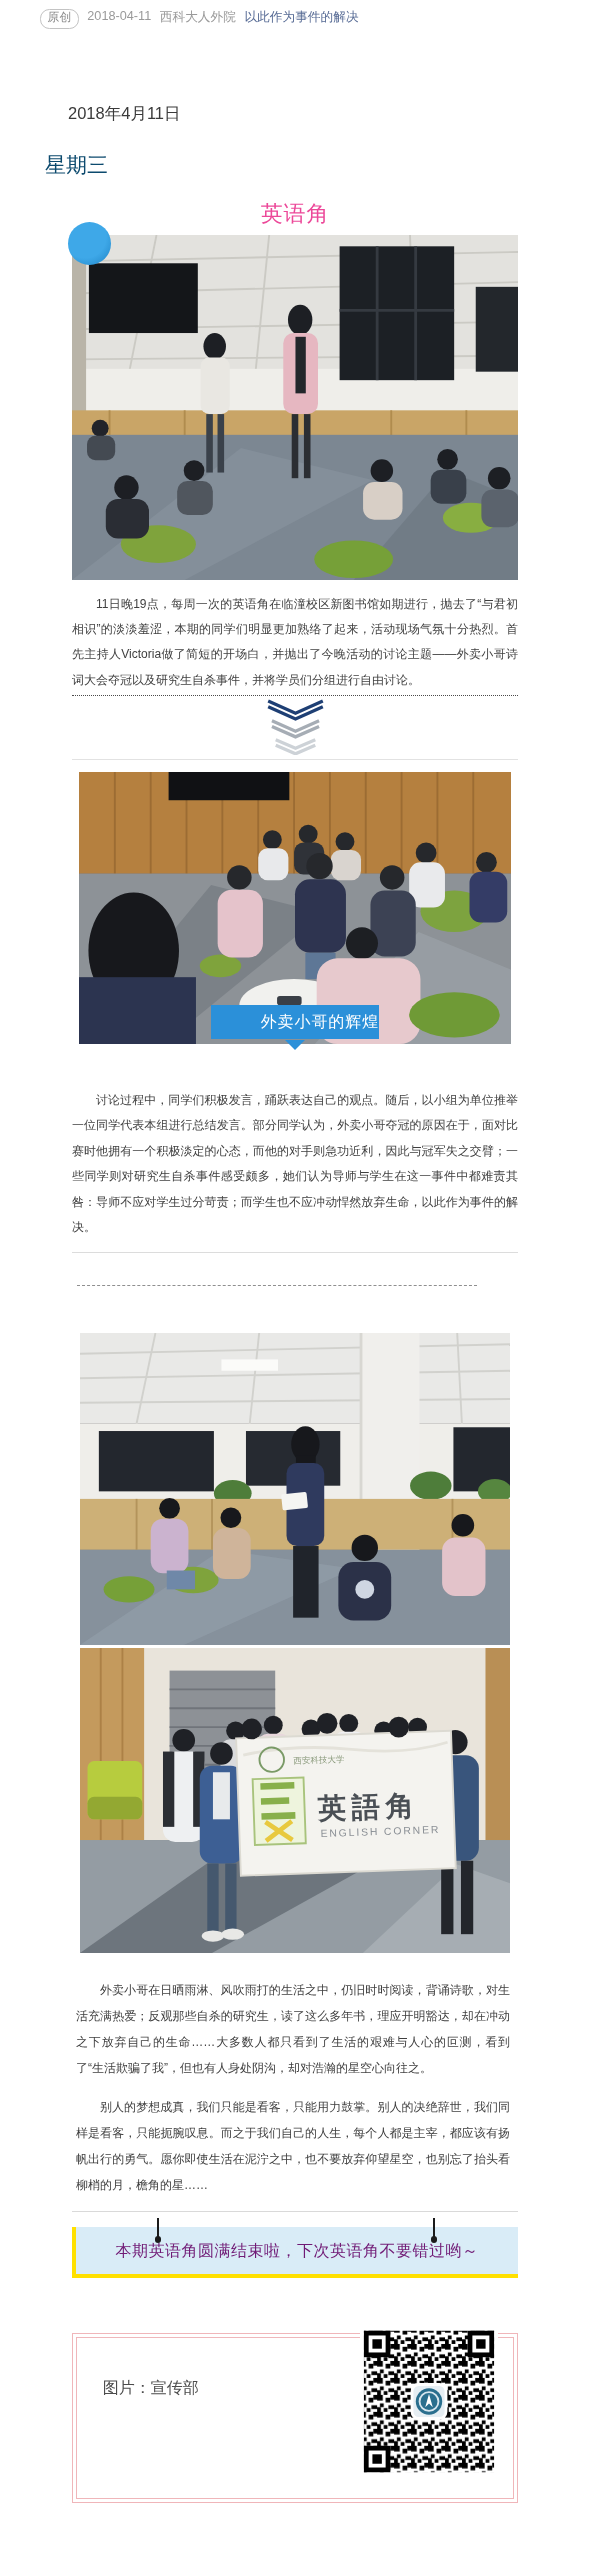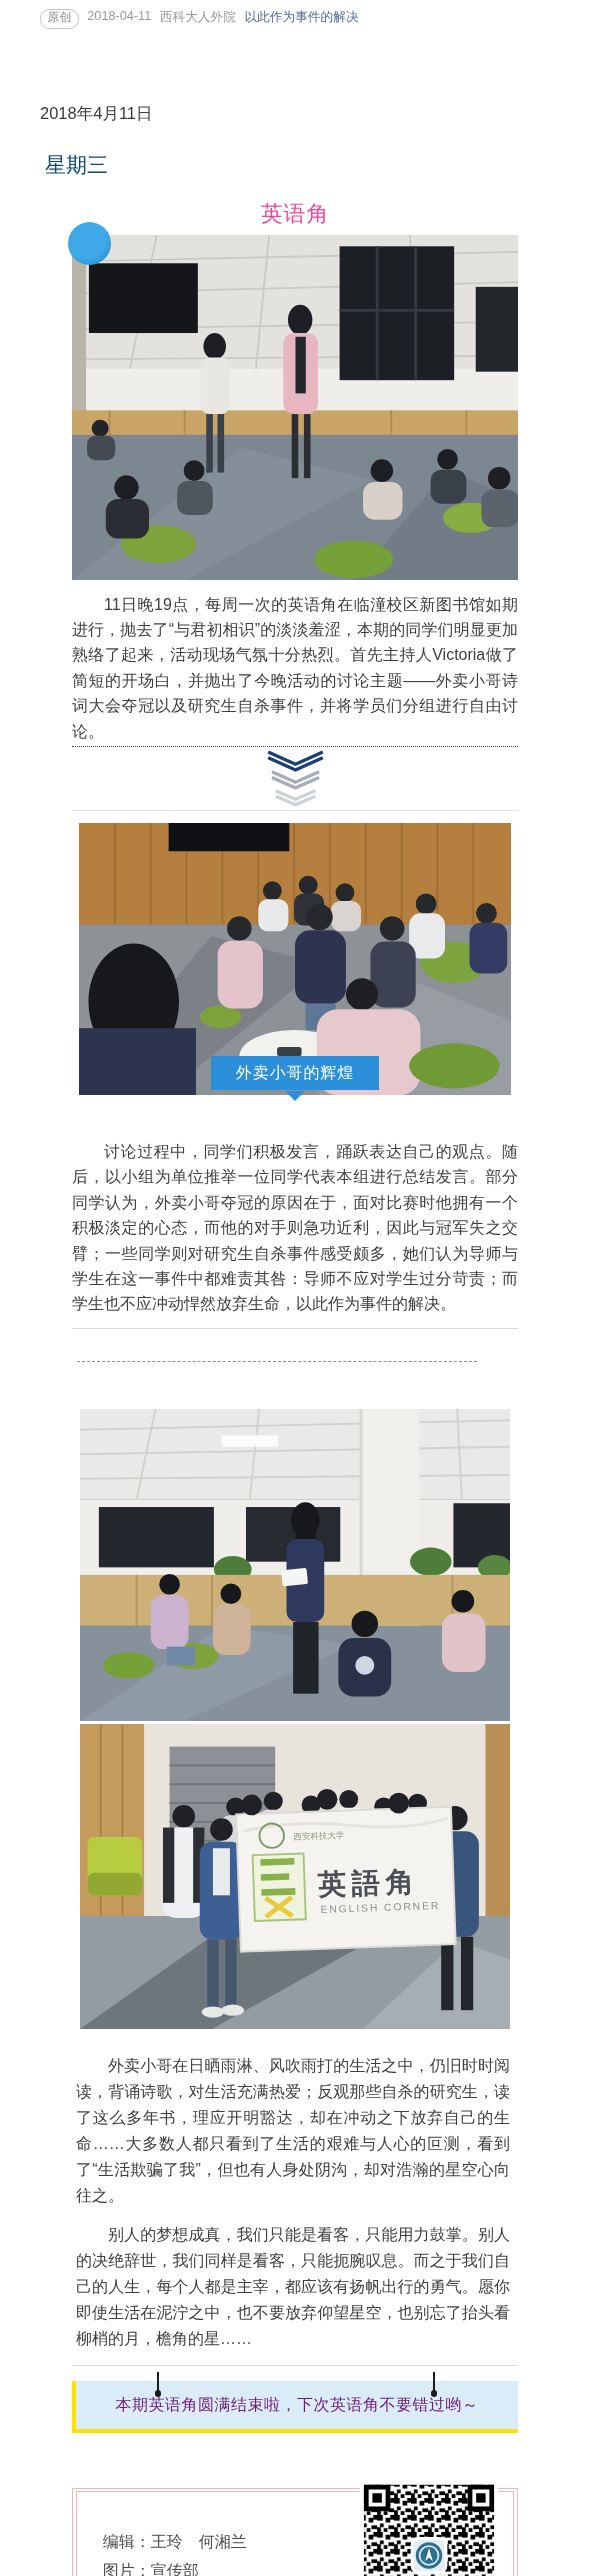--- a/index.html
+++ b/index.html
@@ -7,48 +7,48 @@
   body {
     width:590px; min-height:2576px; margin:0 auto;
     font-family:"Liberation Sans","DejaVu Sans",sans-serif;
     color:#3f3f3f; overflow-x:hidden;
   }
   
   .meta { padding:8.5px 0 0 40px; font-size:12.7px; color:#9a9a9a; display:flex; align-items:flex-start; gap:8.5px; }
   .badge { border:0.9px solid #c3c3c3; border-radius:9.4px; padding:0.9px 6.6px 1.9px; font-size:11.8px; color:#8c8c8c; }
   .meta-link { color:var(--link-blue,#576b95); text-decoration:none; cursor:pointer; }
   
-  .dateline { margin:74px 0 0 40px; font-size:16.5px; color:#3a3a3a; }
+  .dateline { margin:74px 0 0 68px; font-size:16.5px; color:#3a3a3a; }
   .weekday  { margin:25.4px 0 0 45px; font-size:21px; color:#0c4a6e; }
   h1.title  { margin-top:20px; text-align:center; font-size:22px; font-weight:500; color:#ec4899; letter-spacing:0.9px; }
   
   .photo { position:relative; background:#777; }
   .photo svg { display:block; width:100%; height:100%; }
   .photo1 { margin:6.6px 72px 0; height:345px; }
   .photo2 { margin:12.3px 79px 0; height:272px; }
   .photo3 { margin:47px 80px 0; height:312px; }
   .photo4 { margin:2.8px 80px 0;  height:305px; }
   .blue-dot {
     position:absolute; left:-3.8px; top:-13px; width:43px; height:43px; border-radius:50%;
     background:radial-gradient(circle at 40% 35%, #3ea8e8 0 55%, #1d82c4 100%);
   }
   
-  .para { margin:11.3px 72px 0; font-size:16px; line-height:25.4px; text-align:justify; text-indent:2em; color:#3f3f3f; }
+  .para { margin:11.3px 72px 0; font-size:12px; line-height:25.4px; text-align:justify; text-indent:2em; color:#3f3f3f; }
   .para.b { margin-left:76px; margin-right:80px; line-height:26px; }
   
   .divider-dotted { margin:1.9px 72px 0; border-bottom:0.9px dotted #4a4a4a; height:0.9px; }
   .chevrons { display:block; margin:1.9px auto 0; }
   .grayline { margin:0 72px; height:0; border-top:1.9px solid #e2e2e2; }
   .gl1 { margin-top:3.8px; } .gl2 { margin-top:11.3px; border-top-color:#dcdcdc; } .gl3 { margin-top:13px; border-top-color:#d9d9d9; }
   .divider-dashed { margin:32px 0 0 77px; width:400px; border-top:1.9px dashed #8f8f8f; height:0; }
   
   .caption-banner {
     position:absolute; left:50%; bottom:4.7px; transform:translateX(-50%);
     width:168px; height:34px; background:var(--accent-blue,#2b90d9);
-    color:#fff; font-size:16px; letter-spacing:0.9px; text-align:center; line-height:34px;
+    color:#fff; font-size:16px; letter-spacing:0.9px; text-align:right; line-height:34px;
   }
   .caption-banner::after {
     content:""; position:absolute; left:50%; bottom:-10.4px; transform:translateX(-50%);
     border:10.4px solid transparent; border-top-color:var(--accent-blue,#2b90d9); border-bottom:none;
   }
   
   .notice-wrap { position:relative; margin:15px 72px 0; }
   .pin { position:absolute; top:-9.4px; width:1.9px; height:21px; background:#1b1b1b; }
   .pin::after { content:""; position:absolute; left:-2.4px; bottom:-3.8px; width:6.6px; height:6.6px; border-radius:50%; background:#1b1b1b; }
   .pin.left { left:85px; } .pin.right { right:83px; }
@@ -349,21 +349,20 @@
 
 <div class="notice-wrap">
   <div class="pin left"></div>
   <div class="pin right"></div>
   <div class="notice-box">本期英语角圆满结束啦，下次英语角不要错过哟～</div>
 </div>
 
 <div class="footer">
   <div class="footer-inner">
     <div class="credits">
-      <div>编辑：王玲　何湘兰</div>
       <div>图片：宣传部</div>
     </div>
     <div class="qr">
       <svg viewBox="0 0 146 158">
         <rect width="146" height="158" fill="#fff"></rect>
         <defs>
           <pattern id="qrp" width="18" height="18" patternUnits="userSpaceOnUse">
             <rect x="0" y="0" width="6" height="6" fill="#000"></rect>
             <rect x="9" y="3" width="5" height="5" fill="#000"></rect>
             <rect x="3" y="9" width="4" height="4" fill="#000"></rect>

